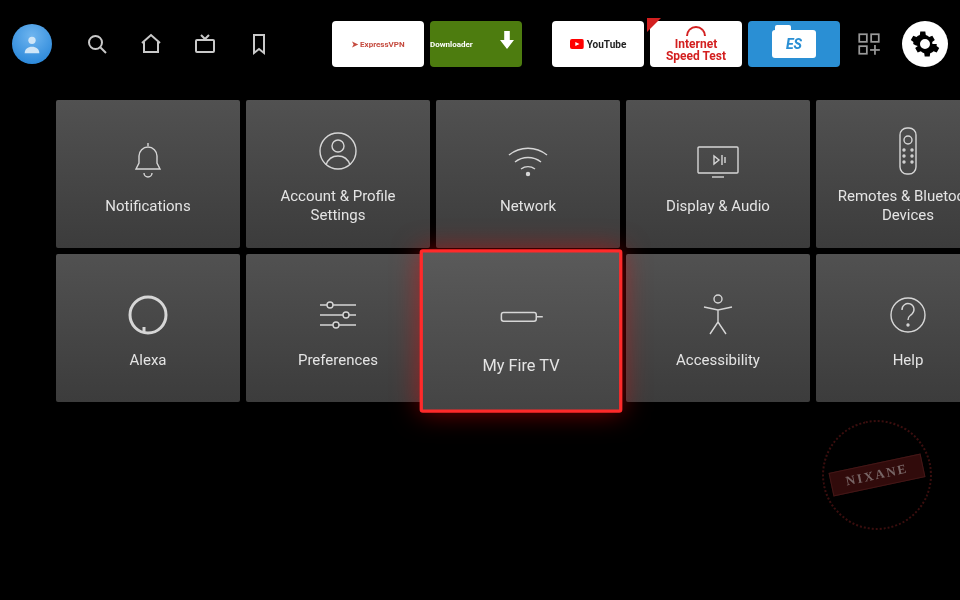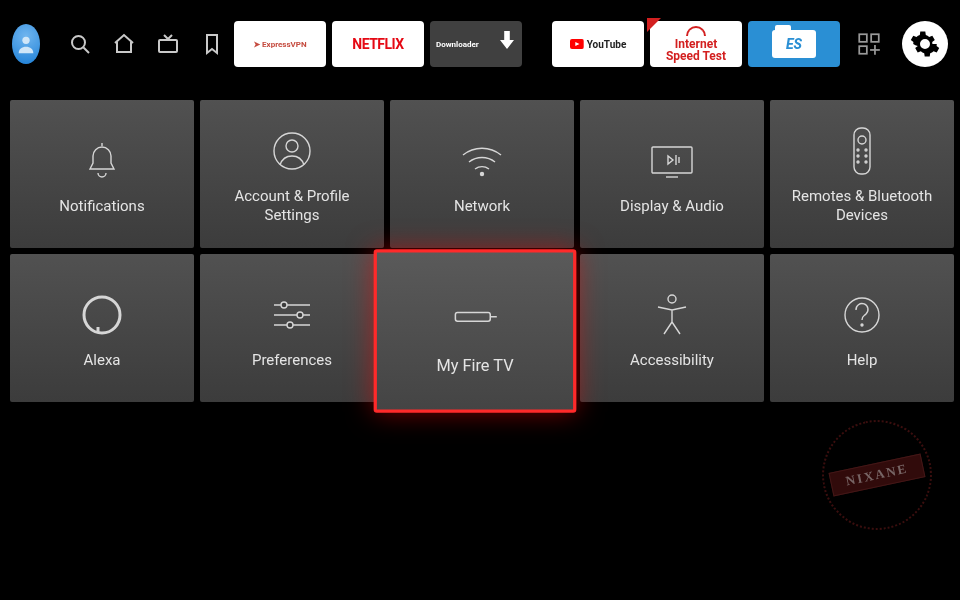--- a/index.html
+++ b/index.html
@@ -37,21 +37,21 @@
   .app-row { display:flex; gap:6px; align-items:center; }
   .app-tile {
     width: 92px; height: 46px; border-radius:4px;
     display:flex; align-items:center; justify-content:center;
     font-weight:700; font-size:11px;
     position:relative;
   }
   .app-expressvpn { background:#fff; color:#c54b3f; font-size:8px; }
   .app-expressvpn::before { content:"➤"; color:#c54b3f; margin-right:2px; }
   .app-netflix { background:#fff; color:#e50914; font-size:14px; letter-spacing:-0.5px; }
-  .app-downloader { background:#404040; color:#fff; font-size:8px; justify-content:flex-start; padding-left:6px; }
+  .app-downloader { background:#4d7c0f; color:#fff; font-size:8px; justify-content:flex-start; }
   .app-downloader::after {
     content:""; position:absolute; right:8px; top:10px;
     width:14px; height:18px; background:#fff;
     clip-path: polygon(30% 0, 70% 0, 70% 50%, 100% 50%, 50% 100%, 0 50%, 30% 50%);
   }
   .app-youtube { background:#fff; color:#222; font-size:10px;margin-left:24px; }
   .app-youtube::before {
     content:""; width:14px; height:10px; background:#ff0000; border-radius:2px;
     margin-right:3px;
     clip-path: polygon(0 0,100% 0,100% 100%,0 100%,0 0,40% 30%,40% 70%,70% 50%,40% 30%);
@@ -77,20 +77,21 @@
   }
   .gear-btn svg { width:30px; height:30px; }
 
   
   .grid {
     display:grid;
     grid-template-columns: repeat(5, 184px);
     grid-auto-rows: 148px;
     gap: 6px;
     padding: 12px 10px 0 10px;
+    margin-left: 46px;
   }
   .tile {
     background: linear-gradient(180deg,#515151 0%, #3c3c3c 100%);
     border-radius:2px;
     display:flex; flex-direction:column; align-items:center; justify-content:center;
     text-align:center;
     padding: 10px 8px;
     color:#e4e4e4;
   }
   .tile .icon-wrap { height:56px; display:flex; align-items:center; justify-content:center; margin-bottom:8px; }
@@ -155,23 +156,20 @@
   <div class="topicon">
     <svg viewBox="0 0 24 24" fill="none" stroke-width="2">
         <path d="M7 3h10v18l-5-4-5 4z"></path>
       </svg>
   </div>
   <div class="spacer"></div>
   <div class="app-row">
     <div class="app-tile app-expressvpn">
         <span>ExpressVPN</span>
       </div>
-    <div class="app-tile app-netflix">
-        <span>NETFLIX</span>
-      </div>
     <div class="app-tile app-downloader">
         <span>Downloader</span>
       </div>
     <div class="app-tile app-youtube">
         <span>YouTube</span>
       </div>
     <div class="app-tile app-speedtest">
       <div class="badge"></div>
       <div class="arc"></div>
       <div>Internet</div>

